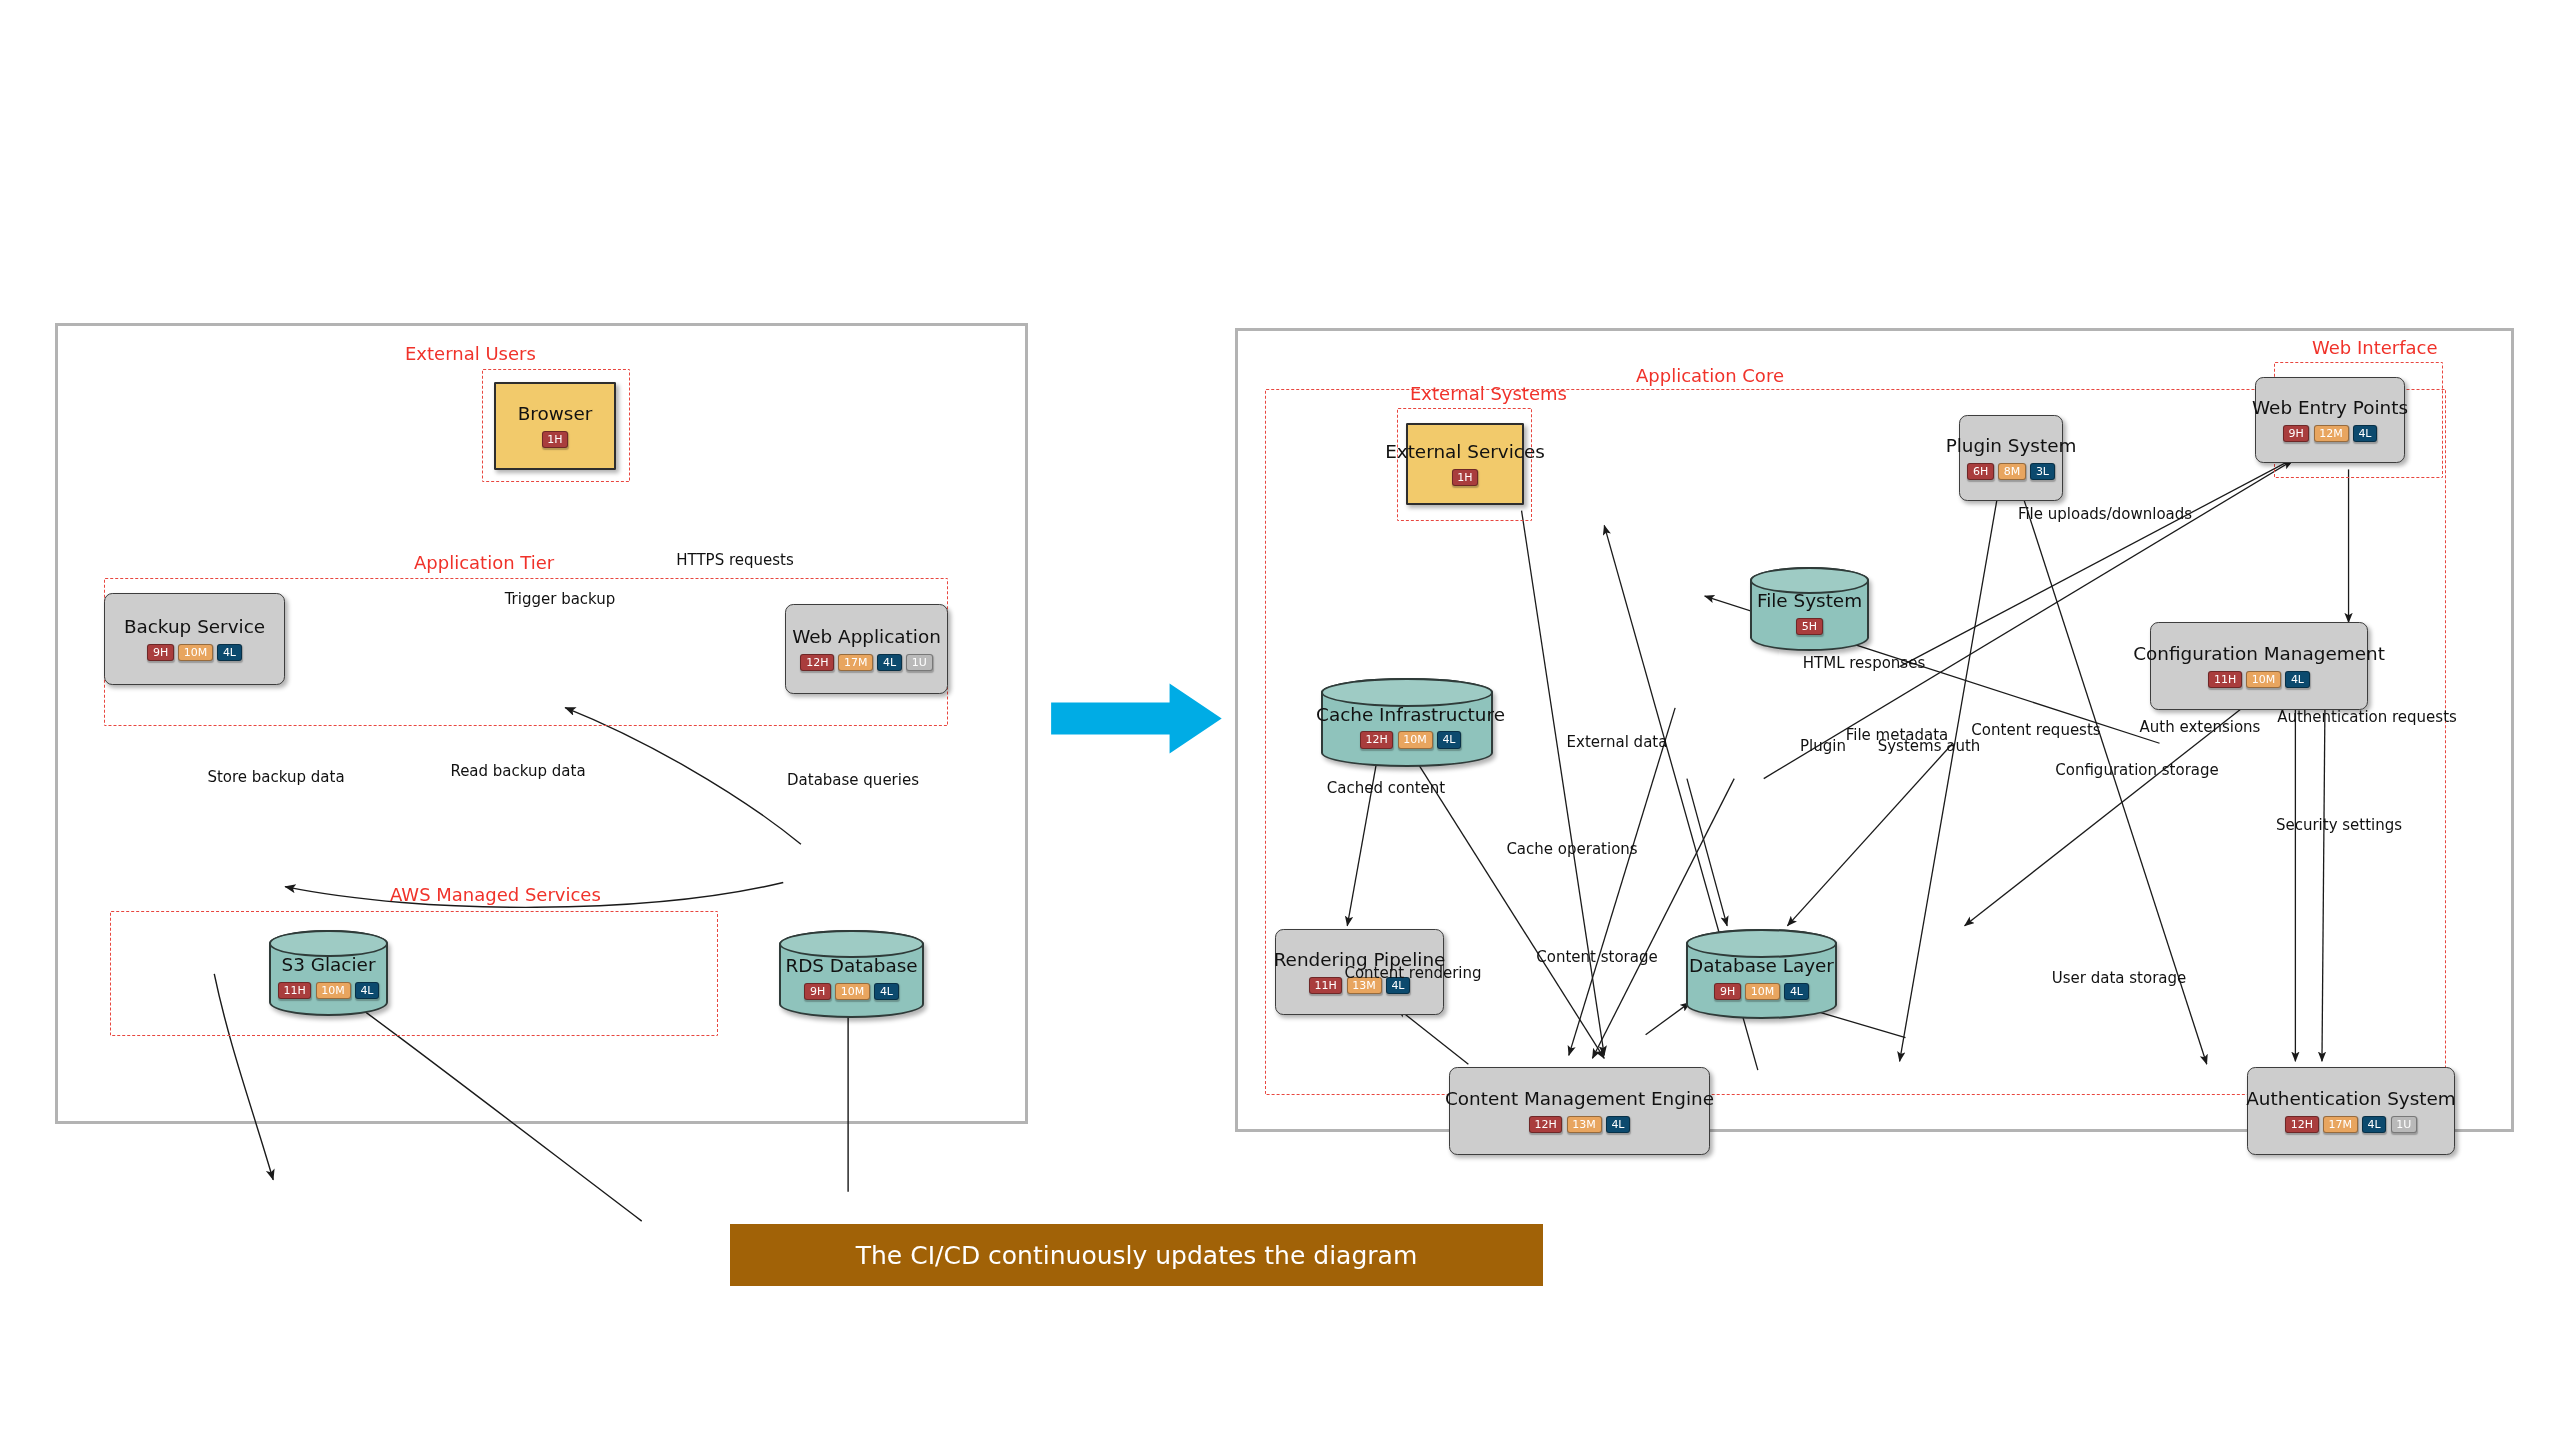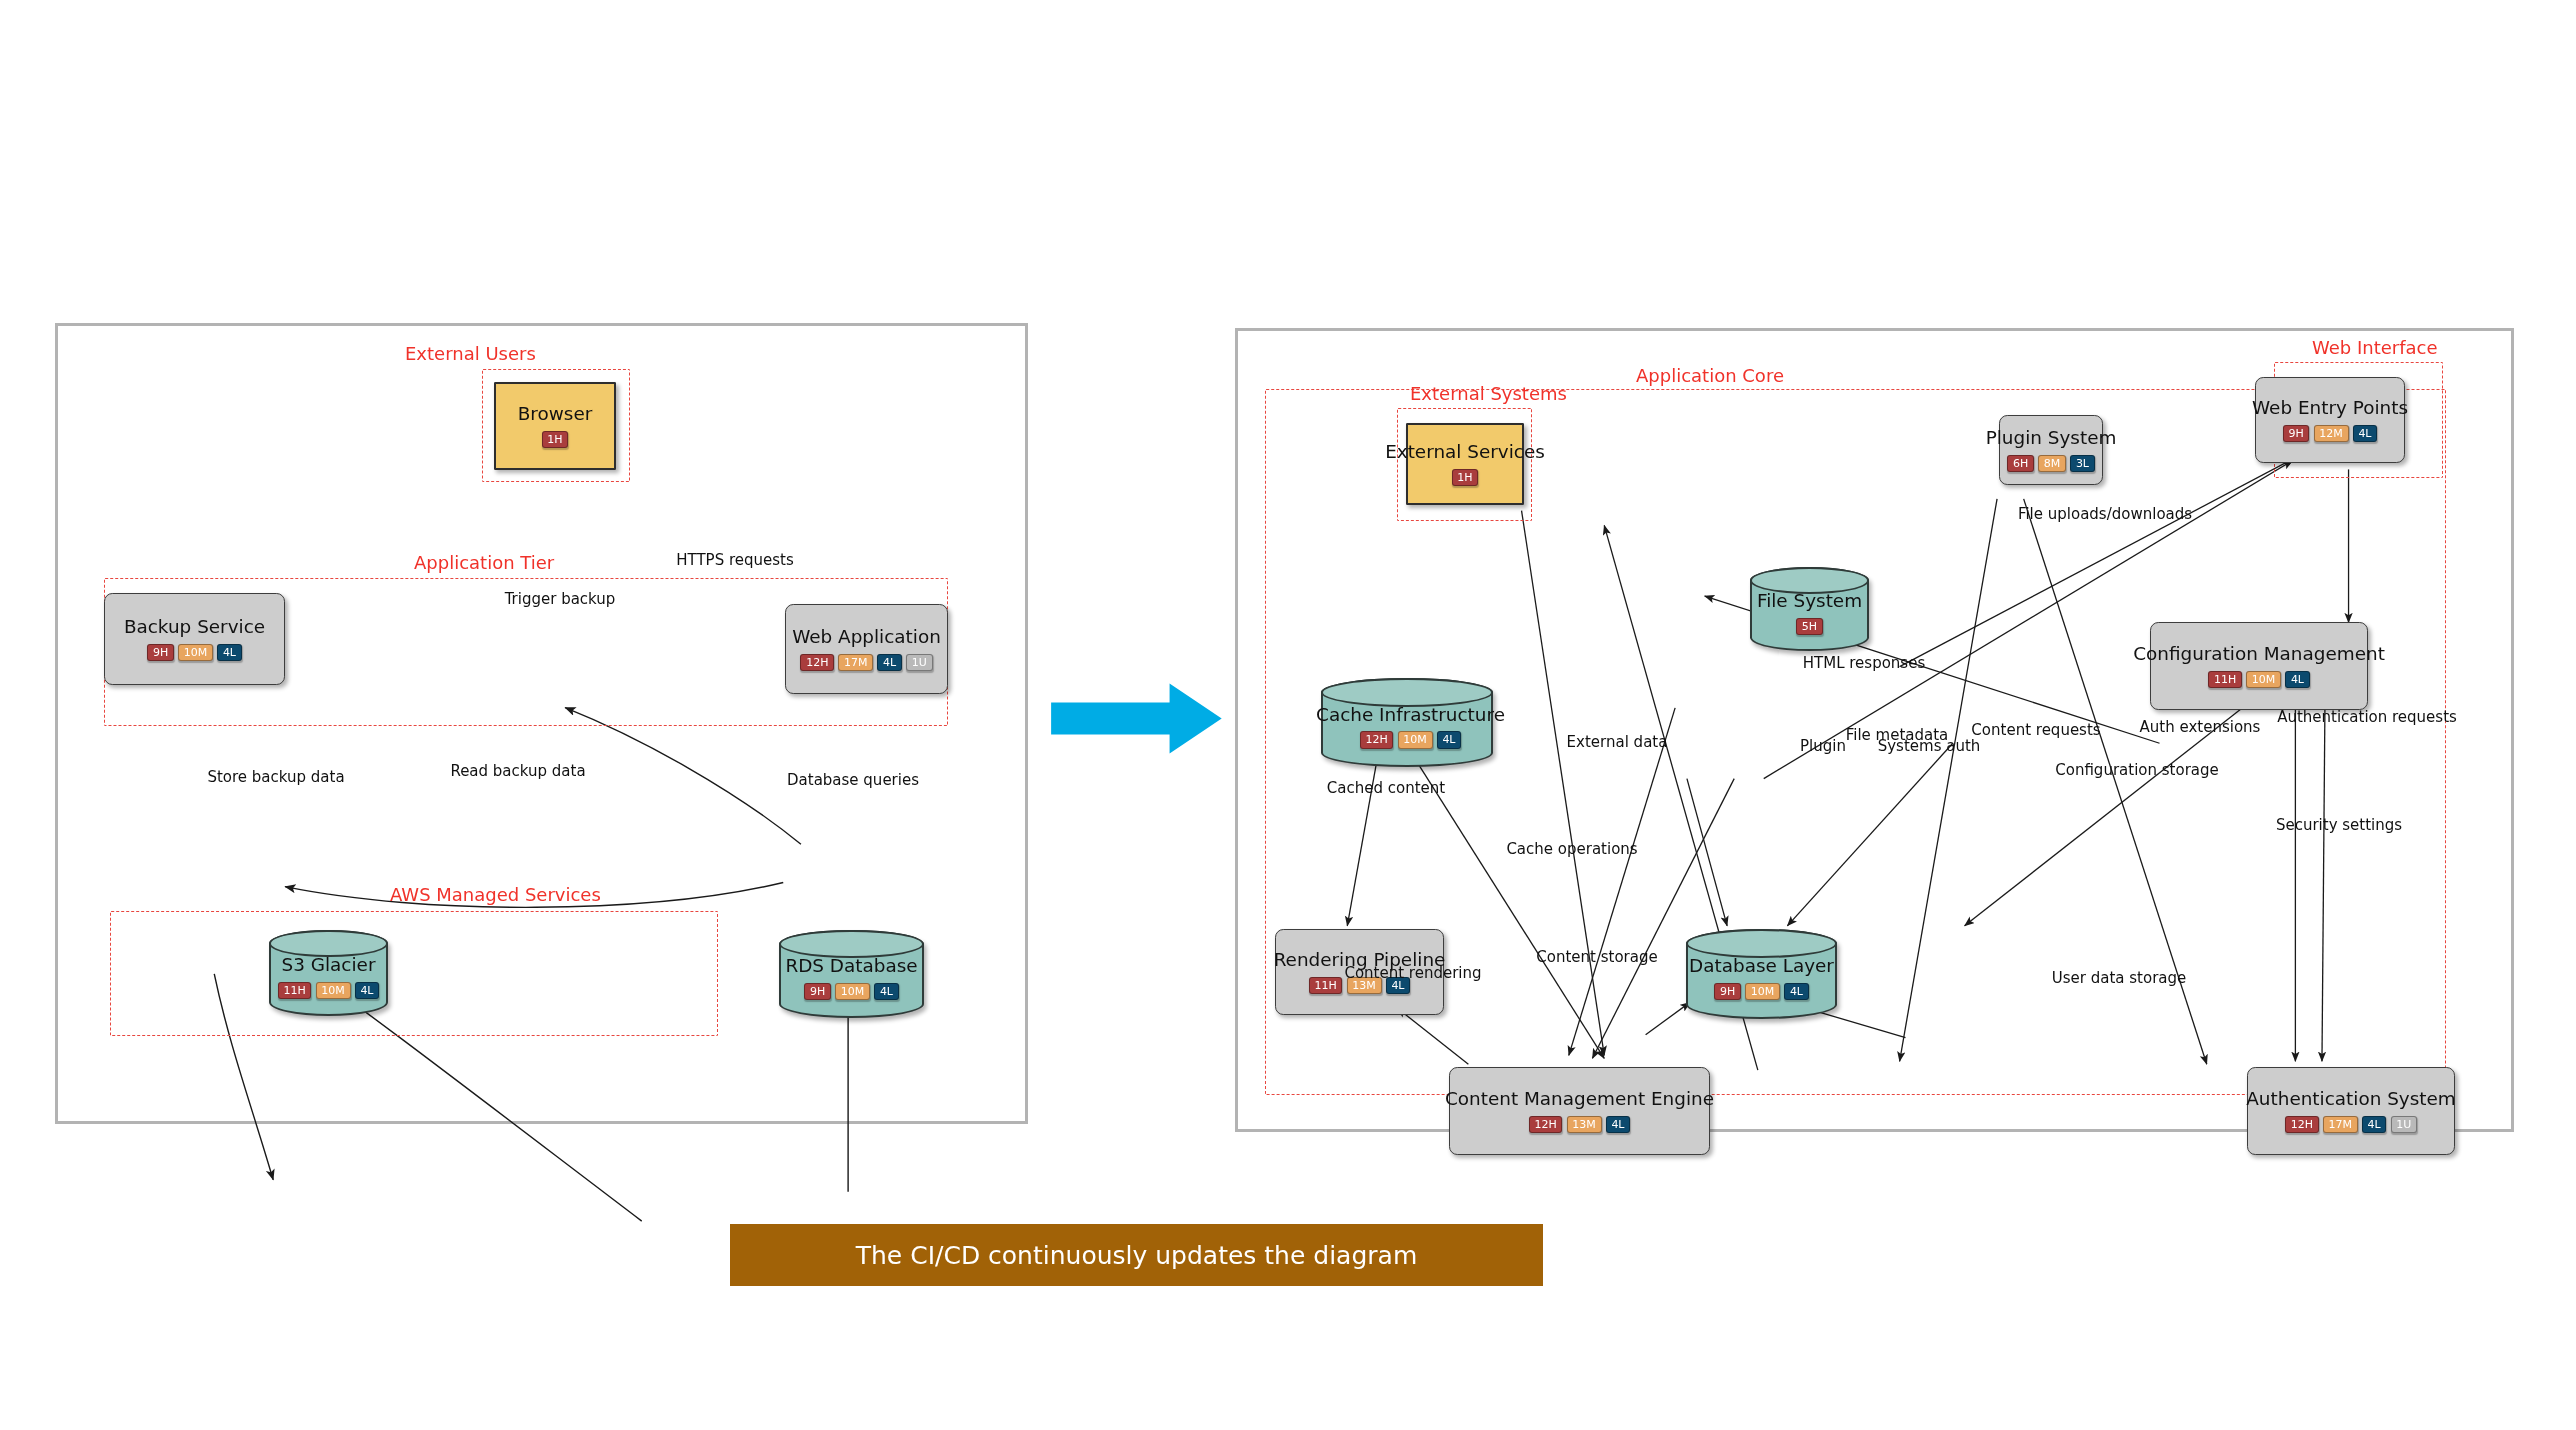--- a/index.html
+++ b/index.html
@@ -189,21 +189,21 @@
   <div class="group-label" style="left:1074px;top:6px;">Web Interface</div>
   <div class="group-box" style="left:1036px;top:31px;width:169px;height:116px;"></div>
 
   <div class="node rect" style="left:168px;top:92px;width:118px;height:82px;">
     <div class="node-title">External Services</div>
     <div class="badges">
       <span class="badge b-h">1H</span>
     </div>
   </div>
 
-  <div class="node box" style="left:721px;top:84px;width:104px;height:70px;margin-left:40px;">
+  <div class="node box" style="left:721px;top:84px;width:104px;height:86px;">
     <div class="node-title">Plugin System</div>
     <div class="badges">
       <span class="badge b-h">6H</span>
       <span class="badge b-m">8M</span>
       <span class="badge b-l">3L</span>
     </div>
   </div>
 
   <div class="node box" style="left:1017px;top:46px;width:150px;height:86px;justify-content:center;">
     <div class="node-title">Web Entry Points</div>

